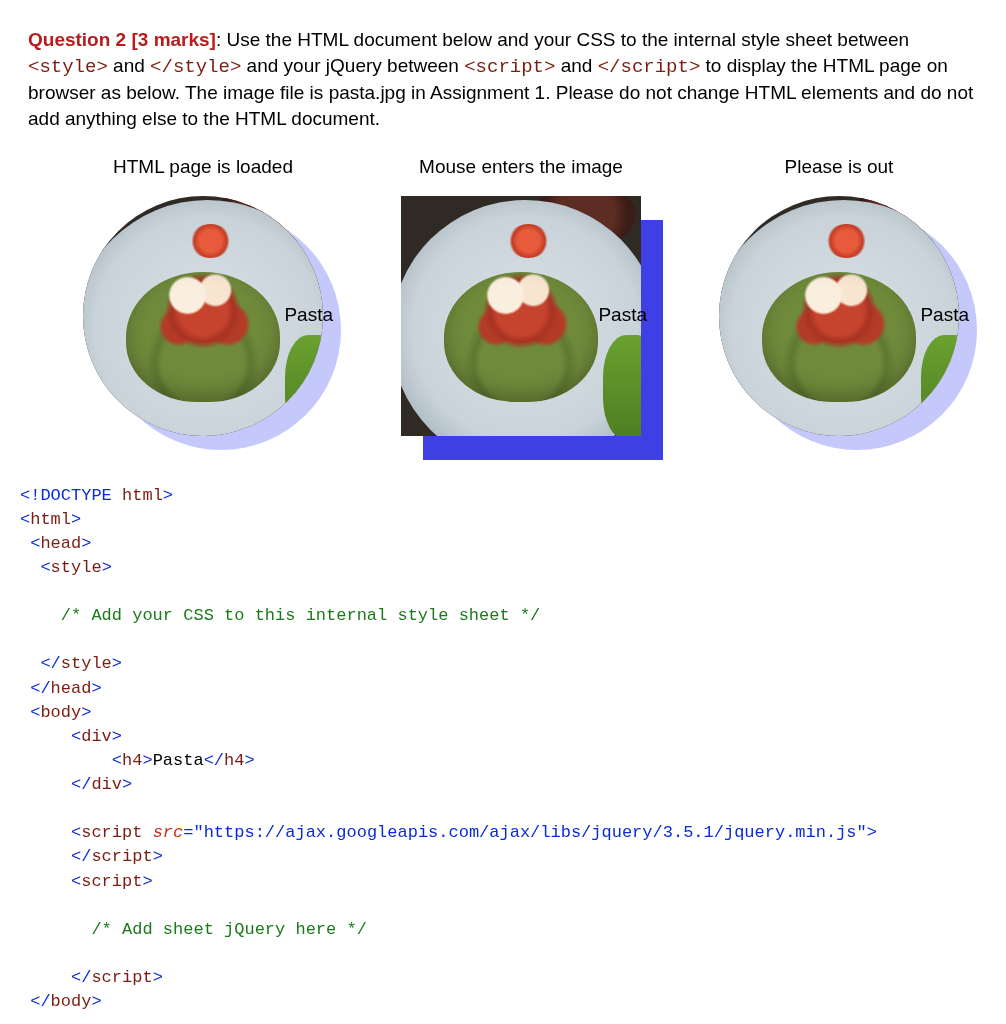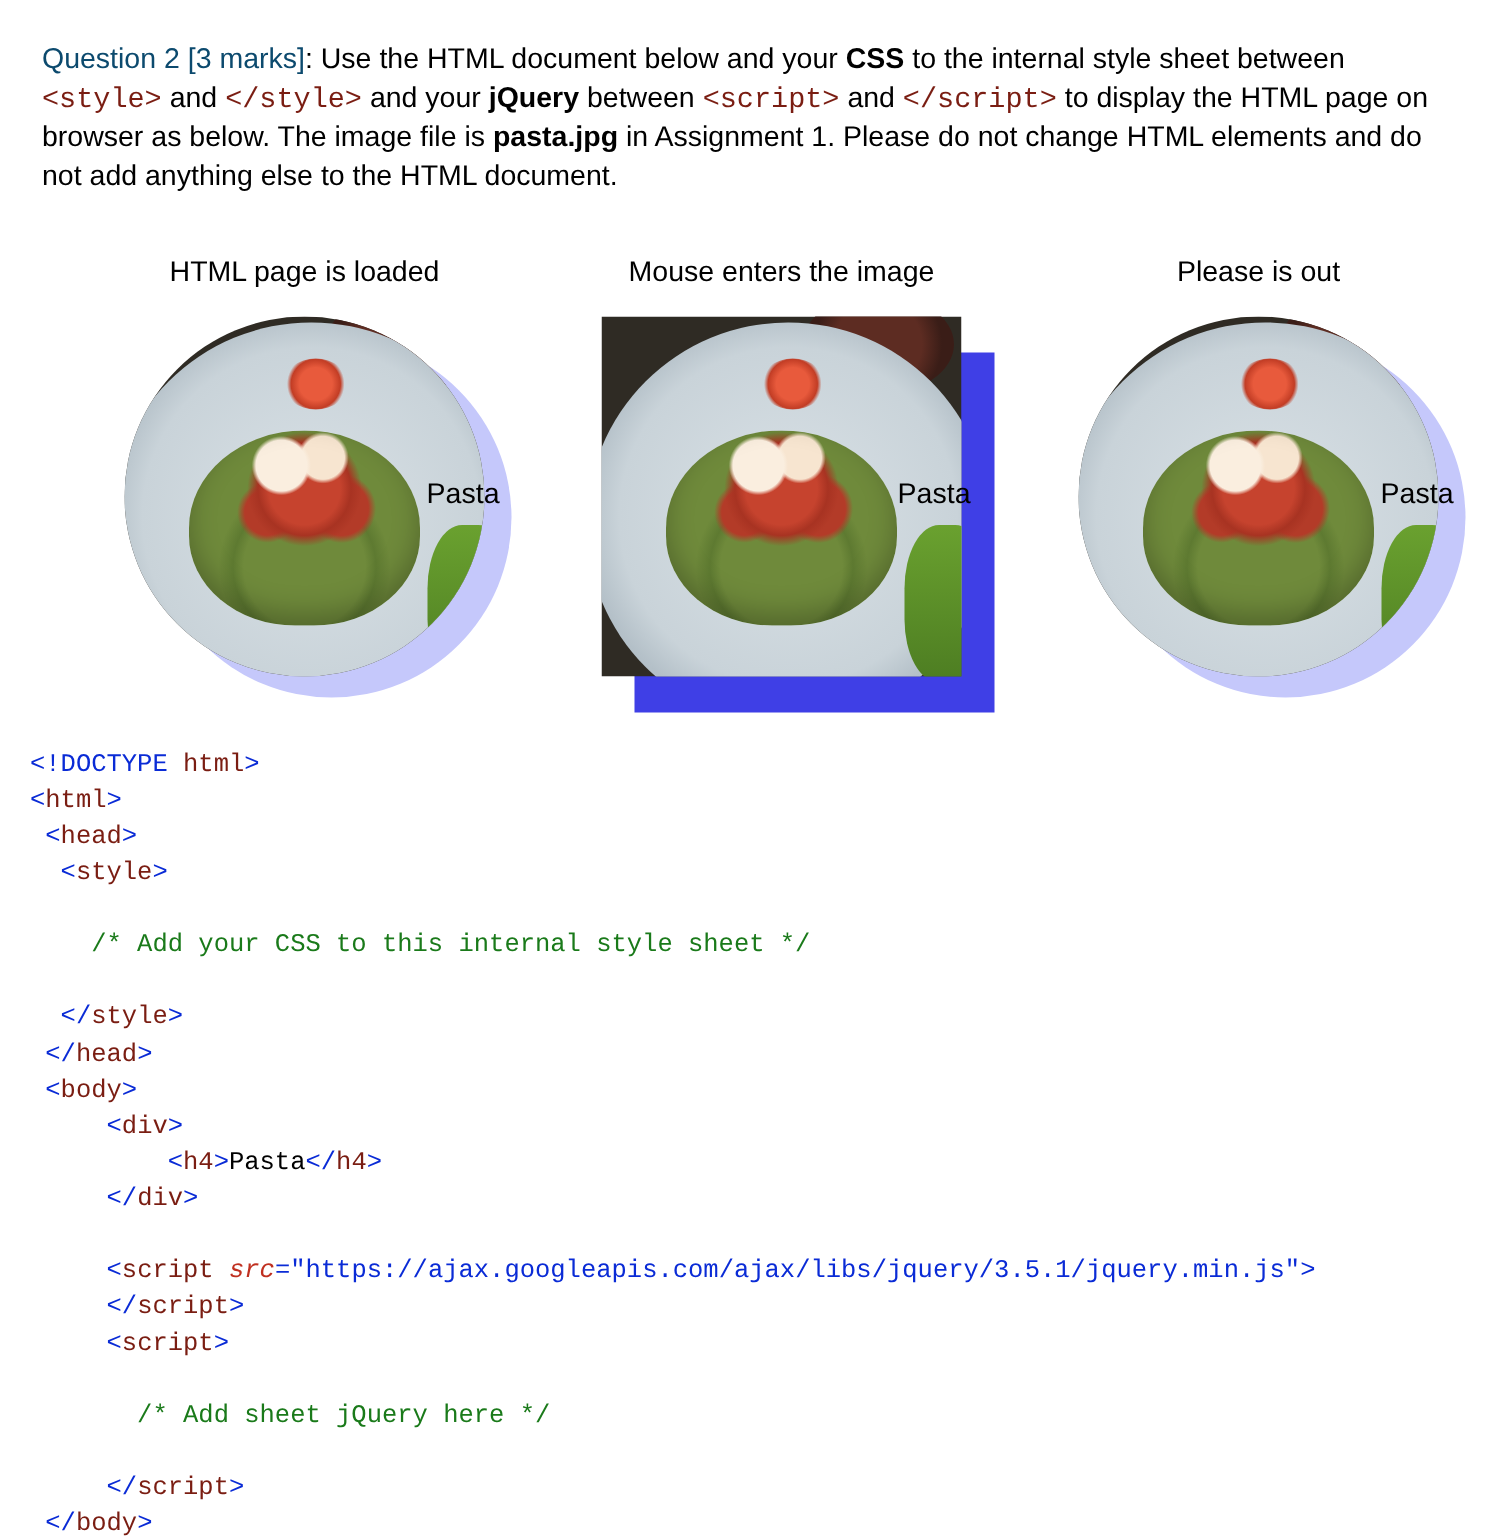--- a/index.html
+++ b/index.html
@@ -14,34 +14,34 @@
     box-sizing: border-box;
     padding: 8px 28px 20px 28px;
   }
 
   
   .prose {
     font-size: 19px;
     line-height: 1.35;
   }
   .q-label {
-    color: #0c4a6e;
-    font-weight: 400;
+    color: #b91c1c;
+    font-weight: 700;
   }
   .code-inline {
     font-family: Liberation Mono, monospace;
     color: #7a1d12;
   }
-  .bold { font-weight: 700; }
+  .bold { font-weight: 400; }
 
   
   .states {
     display: flex;
     gap: 40px;
-    margin: 40px 0 20px 36px;
+    margin: 24px 0 20px 36px;
   }
   .state {
     width: 280px;
     text-align: center;
   }
   .state-title {
     font-size: 19px;
     margin-bottom: 18px;
   }
 

